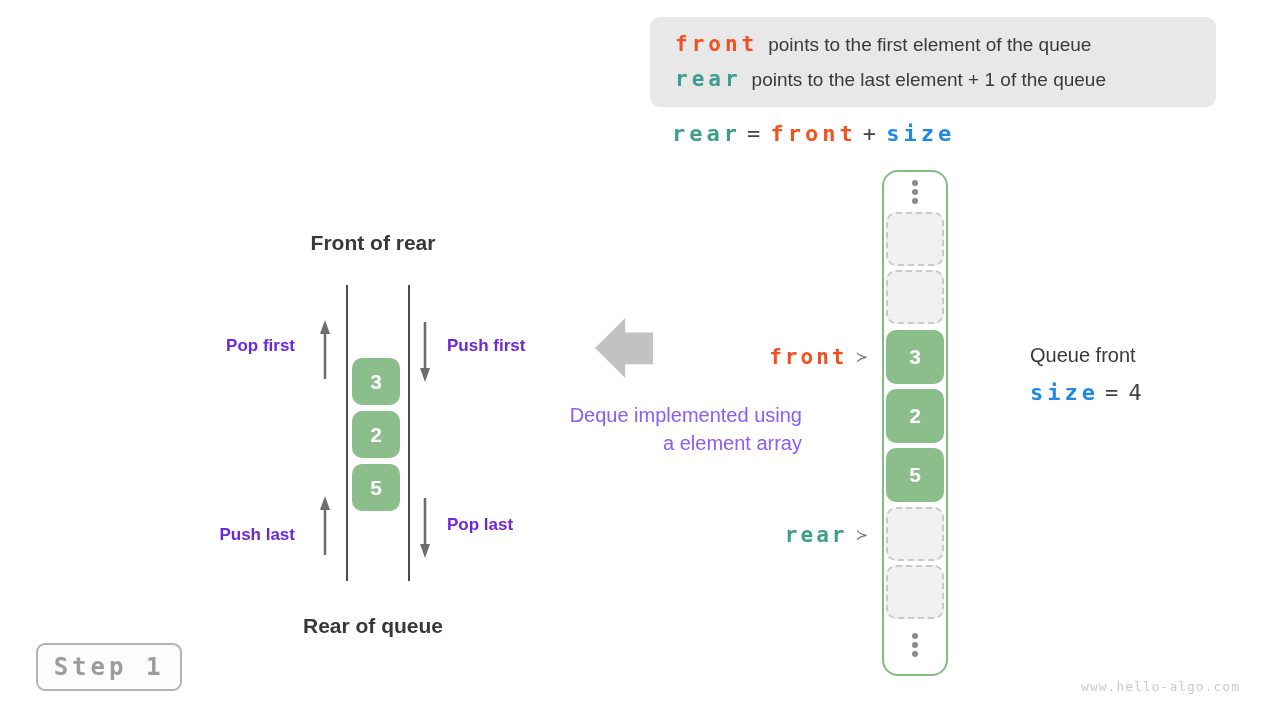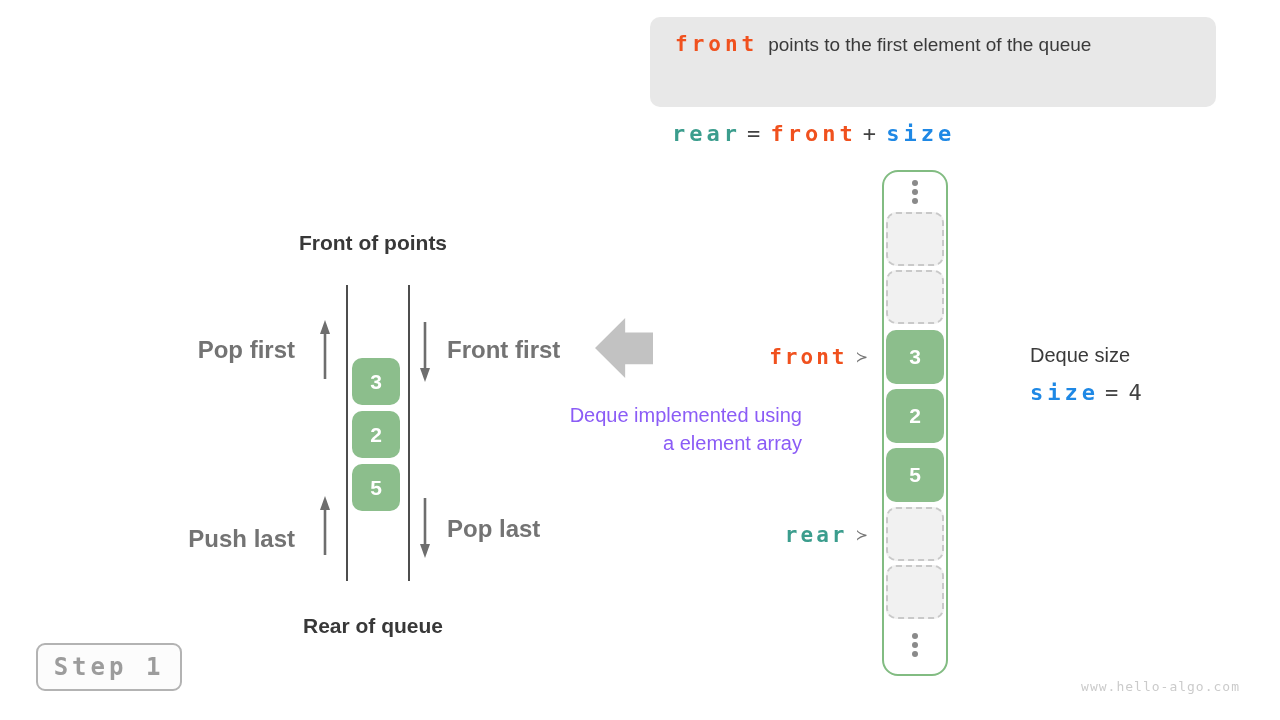--- a/index.html
+++ b/index.html
@@ -24,21 +24,21 @@
 
   
   .formula { left:672px; top:121px; font-size:22px; white-space:nowrap; }
 
   
   .dq-title { width:240px; text-align:center; font-weight:bold; font-size:21px; color:#383838; }
   .vline { width:2px; background:#4d4d4d; }
   .lbox { left:352px; width:48px; height:47px; border-radius:10px; background:#8cbe8c;
           color:#fff; font-weight:bold; font-size:21px;
           display:flex; align-items:center; justify-content:center; }
-  .oplabel { font-weight:bold; font-size:24px; color:#737373; white-space:nowrap; }
+  .oplabel { font-weight:bold; font-size:17px; color:#6d28d9; white-space:nowrap; }
   .arrow-svg { display:block; }
 
   
   .big-arrow { left:595px; top:318px; width:58px; height:60px; background:#c2c2c2;
                clip-path:polygon(0 50%, 52% 0, 52% 24%, 100% 24%, 100% 77%, 52% 77%, 52% 100%); }
 
   
   .caption { left:462px; top:401px; width:340px; text-align:right;
              font-size:20px; color:#8b5cf6; line-height:28px; }
 
@@ -76,42 +76,45 @@
 </style>
 </head>
 <body>
 
 <div class="stage">
 
   <div class="abs info-box">
     <div class="info-line">
       <span class="code c-orange">front</span><span class="plain">points to the first element of the queue</span>
     </div>
+    <div class="info-line">
+      <span class="code c-teal">rear</span><span class="plain">points to the last element + 1 of the queue</span>
+    </div>
   </div>
 
   <div class="abs formula">
     <span class="code c-teal">rear</span>
     <span class="code-op">=</span>
     <span class="code c-orange">front</span>
     <span class="code-op">+</span>
     <span class="code c-blue">size</span>
   </div>
 
-  <div class="abs dq-title" style="left:253px; top:231px;">Front of points</div>
+  <div class="abs dq-title" style="left:253px; top:231px;">Front of rear</div>
   <div class="abs dq-title" style="left:253px; top:614px;">Rear of queue</div>
 
   <div class="abs vline" style="left:346px; top:285px; height:296px;"></div>
   <div class="abs vline" style="left:408px; top:285px; height:296px;"></div>
 
   <div class="abs lbox" style="top:358px;">3</div>
   <div class="abs lbox" style="top:411px;">2</div>
   <div class="abs lbox" style="top:464px;">5</div>
 
   <div class="abs oplabel" style="left:145px; top:336px; width:150px; text-align:right;">Pop first</div>
-  <div class="abs oplabel" style="left:447px; top:336px;">Front first</div>
+  <div class="abs oplabel" style="left:447px; top:336px;">Push first</div>
   <div class="abs oplabel" style="left:145px; top:515px; width:150px; text-align:right;margin-top:10px;">Push last</div>
   <div class="abs oplabel" style="left:447px; top:515px;">Pop last</div>
 
   <svg class="abs arrow-svg" style="left:317px; top:320px;" width="16" height="60" viewBox="0 0 16 60">
     <line x1="8" y1="11" x2="8" y2="59" stroke="#6e6e6e" stroke-width="2.6"></line>
     <polygon points="8,0 3,14 13,14" fill="#6e6e6e"></polygon>
   </svg>
   <svg class="abs arrow-svg" style="left:417px; top:322px;" width="16" height="60" viewBox="0 0 16 60">
     <line x1="8" y1="0" x2="8" y2="48" stroke="#6e6e6e" stroke-width="2.6"></line>
     <polygon points="8,60 3,46 13,46" fill="#6e6e6e"></polygon>
@@ -154,21 +157,21 @@
   <div class="abs cell cell-filled" style="top:448px;">5</div>
   <div class="abs cell cell-empty" style="top:507px;"></div>
   <div class="abs cell cell-empty" style="top:565px;"></div>
 
   <div class="abs dots" style="top:633px;">
     <div class="dot"></div>
     <div class="dot"></div>
     <div class="dot"></div>
   </div>
 
-  <div class="abs qsize-title">Deque size</div>
+  <div class="abs qsize-title">Queue front</div>
   <div class="abs qsize-line">
     <span class="code c-blue">size</span>
     <span class="code-op">=</span>
     <span class="code-op">4</span>
   </div>
 
   <div class="abs step-badge">Step 1</div>
 
   <div class="abs watermark">www.hello-algo.com</div>
 

